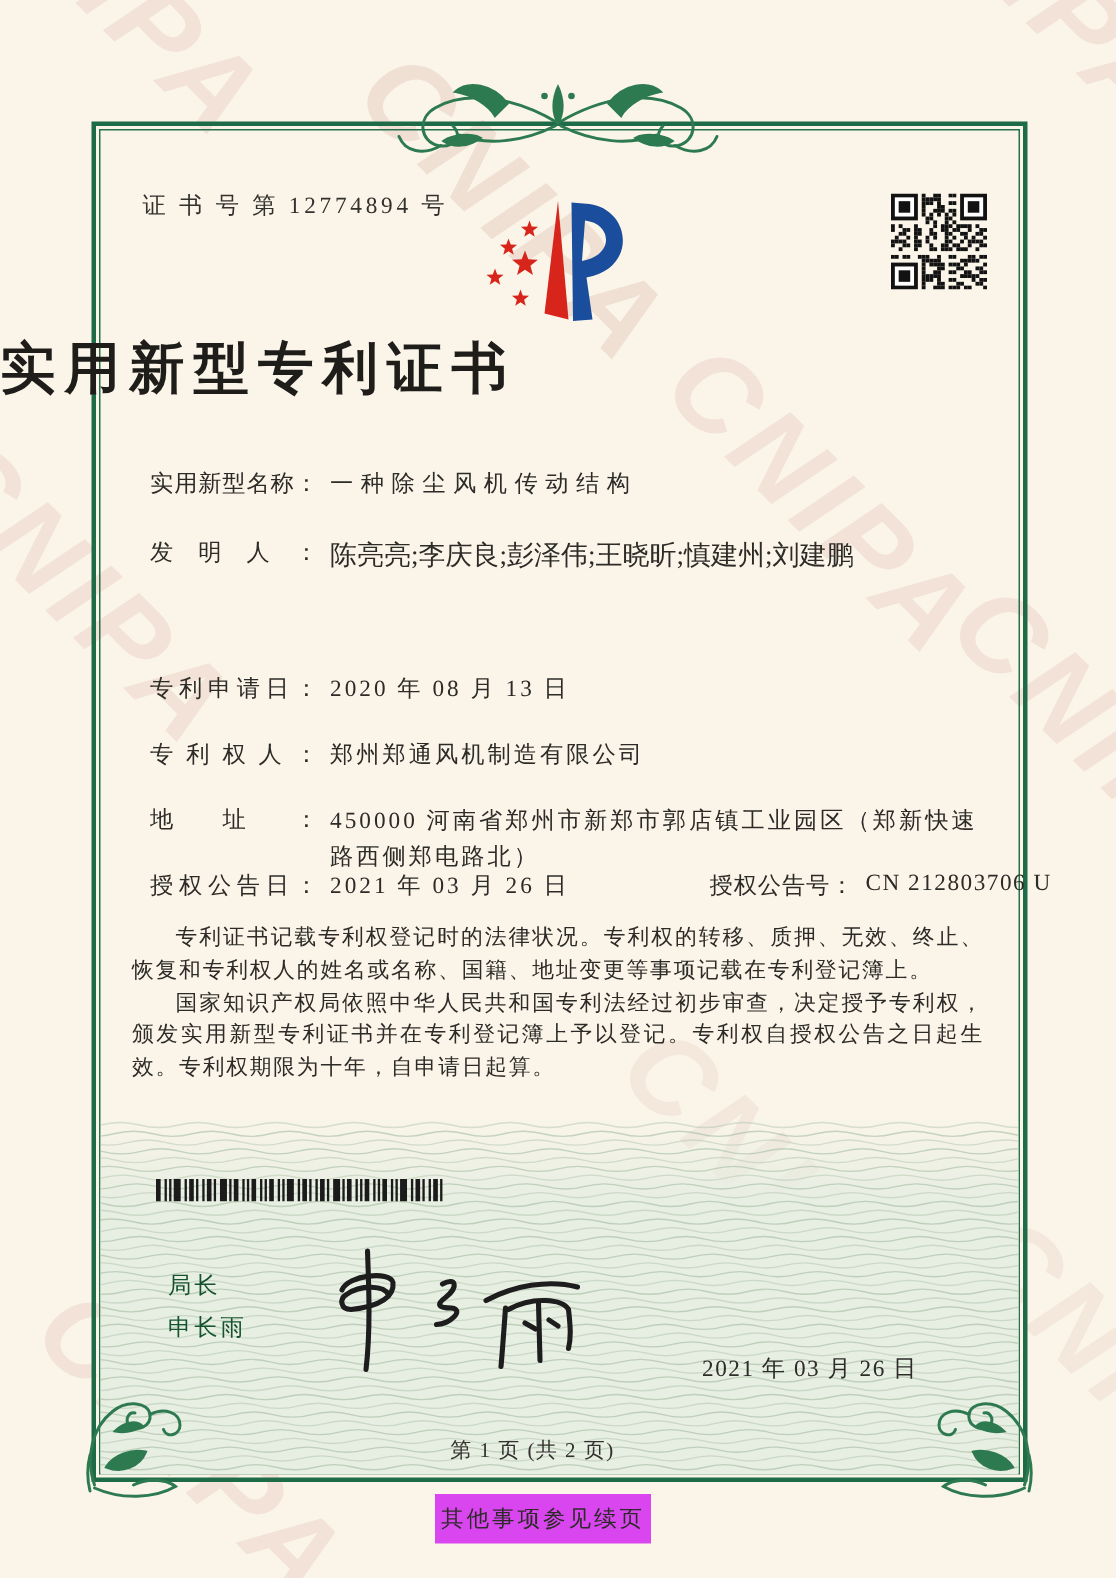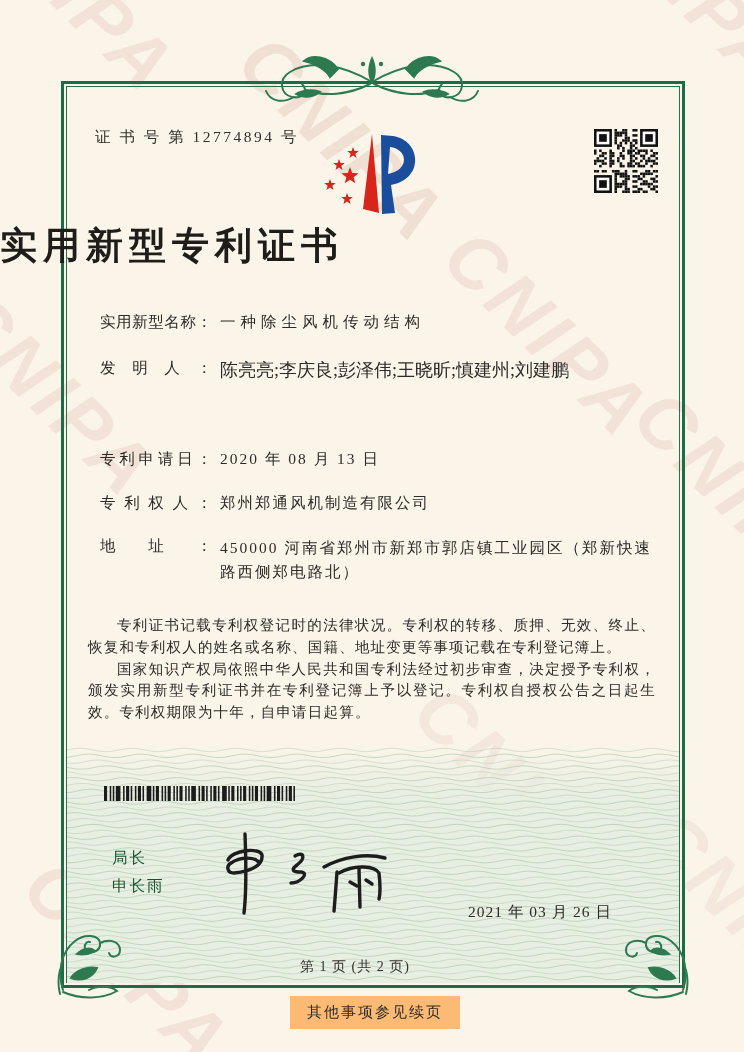--- a/index.html
+++ b/index.html
@@ -42,21 +42,21 @@
   .paras p{margin:0;text-indent:2em;}
 
   .barcode{position:absolute;left:104px;top:786px;width:192px;height:15px;}
 
   .signer{position:absolute;left:112px;top:844px;font-size:15.5px;line-height:28px;
           color:#14532d;letter-spacing:2px;}
   .sig{position:absolute;left:198px;top:820px;width:215px;height:95px;}
   .issuedate{position:absolute;left:468px;top:902px;font-size:15.5px;letter-spacing:1px;color:#2d2b27;}
   .pageinfo{position:absolute;left:355px;top:958px;transform:translateX(-50%);
             font-size:14px;letter-spacing:1px;color:#33312d;white-space:nowrap;}
-  .note{position:absolute;left:290px;top:996px;background:#fdba74;padding:7px 17px;
+  .note{position:absolute;left:290px;top:996px;background:#d946ef;padding:7px 4px;
         font-size:15px;letter-spacing:2px;color:#2d2b27;white-space:nowrap;}
 
   .orn{position:absolute;pointer-events:none;}
   .orn-top{left:262px;top:42px;}
   .orn-bl{left:47px;top:928px;}
   .orn-br{left:599px;top:928px;transform:scaleX(-1);}
 </style>
 </head>
 <body>
 
@@ -397,20 +397,26 @@
   </div>
   <div class="frow" style="top:449px">
     <span class="flabel">专利申请日：</span><span class="fvalue">2020 年 08 月 13 日</span>
   </div>
   <div class="frow" style="top:493px">
     <span class="flabel">专利权人：</span><span class="fvalue">郑州郑通风机制造有限公司</span>
   </div>
   <div class="frow" style="top:536px">
     <span class="flabel">地址：</span><span class="fvalue wide">450000 河南省郑州市新郑市郭店镇工业园区（郑新快速路西侧郑电路北）</span>
   </div>
+  <div class="frow" style="top:580px">
+    <span class="flabel">授权公告日：</span><span class="fvalue">2021 年 03 月 26 日</span>
+    <span class="grant-right">
+      <span class="flabel">授权公告号：</span><span class="fvalue" style="letter-spacing:1px">CN 212803706 U</span>
+    </span>
+  </div>
 
   <div class="paras">
     <p>专利证书记载专利权登记时的法律状况。专利权的转移、质押、无效、终止、恢复和专利权人的姓名或名称、国籍、地址变更等事项记载在专利登记簿上。</p>
     <p>国家知识产权局依照中华人民共和国专利法经过初步审查，决定授予专利权，颁发实用新型专利证书并在专利登记簿上予以登记。专利权自授权公告之日起生效。专利权期限为十年，自申请日起算。</p>
   </div>
 
   <svg class="barcode" id="barcode" viewBox="0 0 192 15" preserveAspectRatio="none">
       <rect x="0" y="0" width="3.1" height="15" fill="#1b1b1b"></rect>
       <rect x="5.699999999999999" y="0" width="1.55" height="15" fill="#1b1b1b"></rect>
       <rect x="8.75" y="0" width="1.55" height="15" fill="#1b1b1b"></rect>

